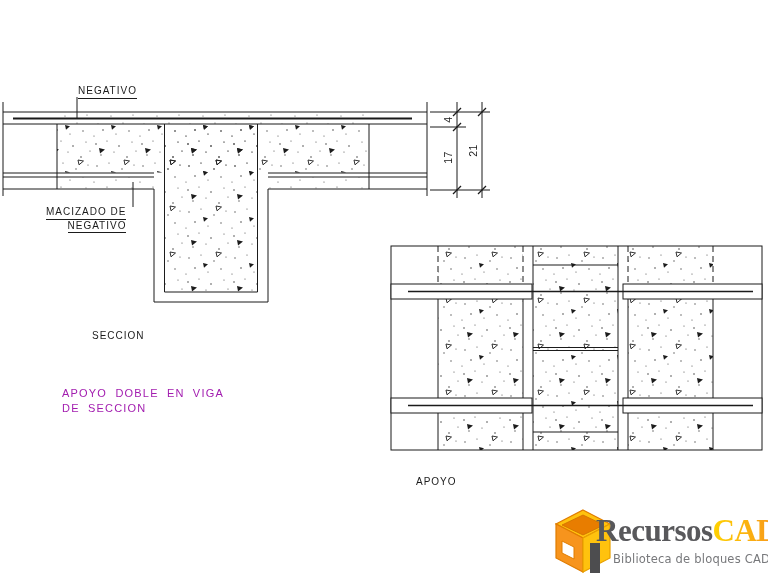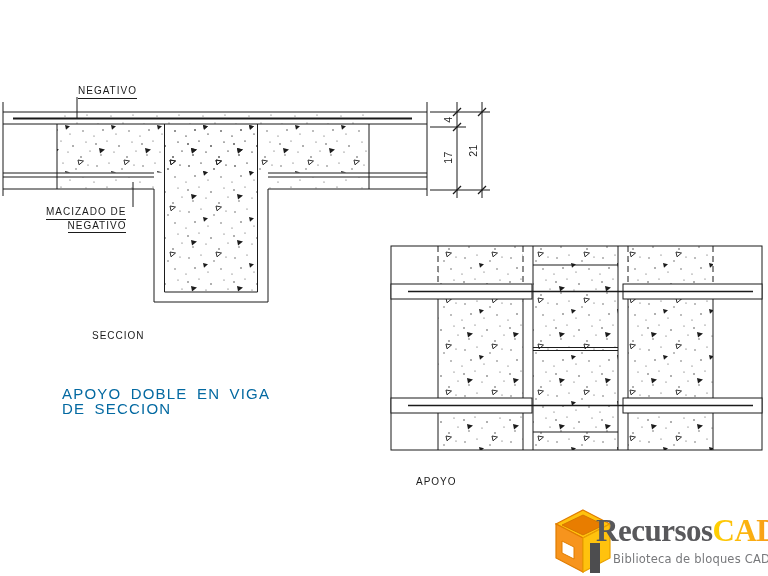--- a/index.html
+++ b/index.html
@@ -12,21 +12,21 @@
   svg.linework{position:absolute;left:0;top:0;}
 
   .cad-label{
     position:absolute;color:#1b1b1b;font-size:10px;letter-spacing:1px;
     white-space:nowrap;line-height:12px;font-family:"Liberation Sans",sans-serif;
   }
   .underline{border-bottom:1.2px solid #1b1b1b;padding-bottom:0.5px;}
   .two-line span{display:inline-block;}
   .two-line{display:flex;flex-direction:column;align-items:flex-end;}
   .title-label{
-    position:absolute;color:#0369a1;font-size:15px;letter-spacing:1.2px;
+    position:absolute;color:#a21caf;font-size:11px;letter-spacing:1.2px;
     word-spacing:4px;line-height:15px;white-space:nowrap;
   }
   .dim-label{
     position:absolute;width:30px;height:13px;text-align:center;
     transform:rotate(-90deg);transform-origin:center;
     color:#1b1b1b;font-size:10.5px;line-height:13px;letter-spacing:0.5px;
   }
 
   
   .logo{position:absolute;left:552px;top:508px;width:216px;height:68px;cursor:pointer;}

